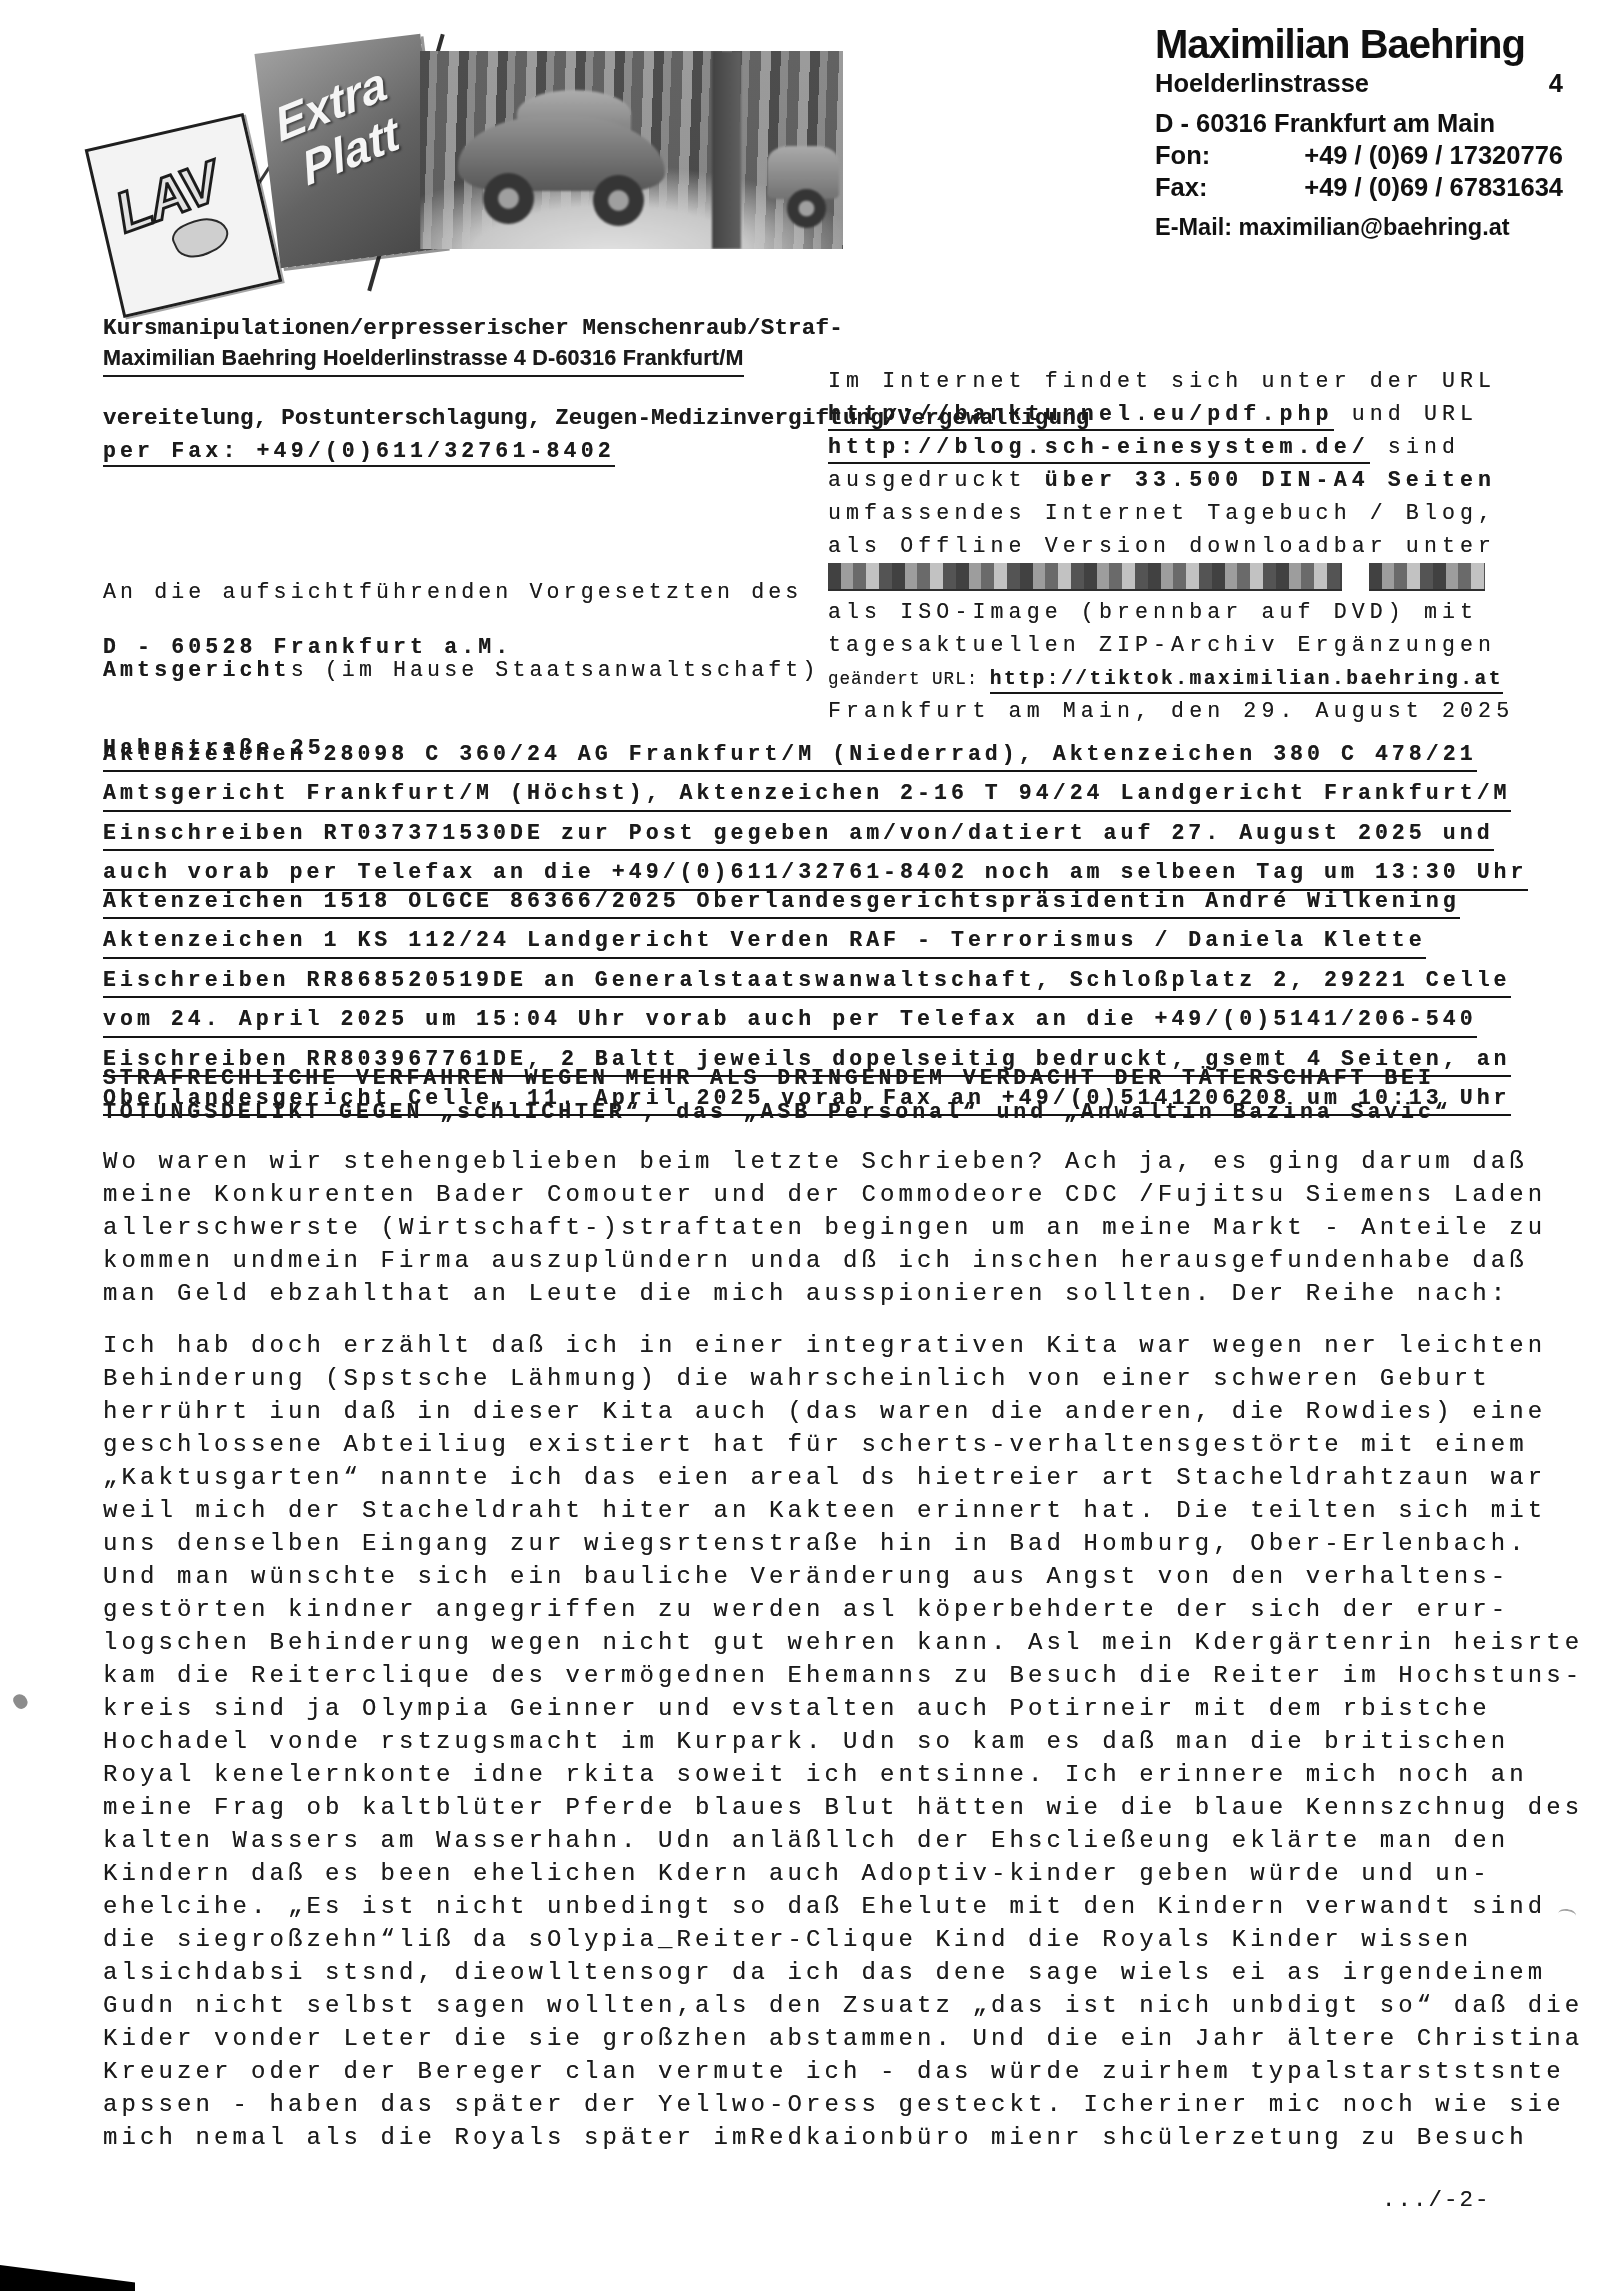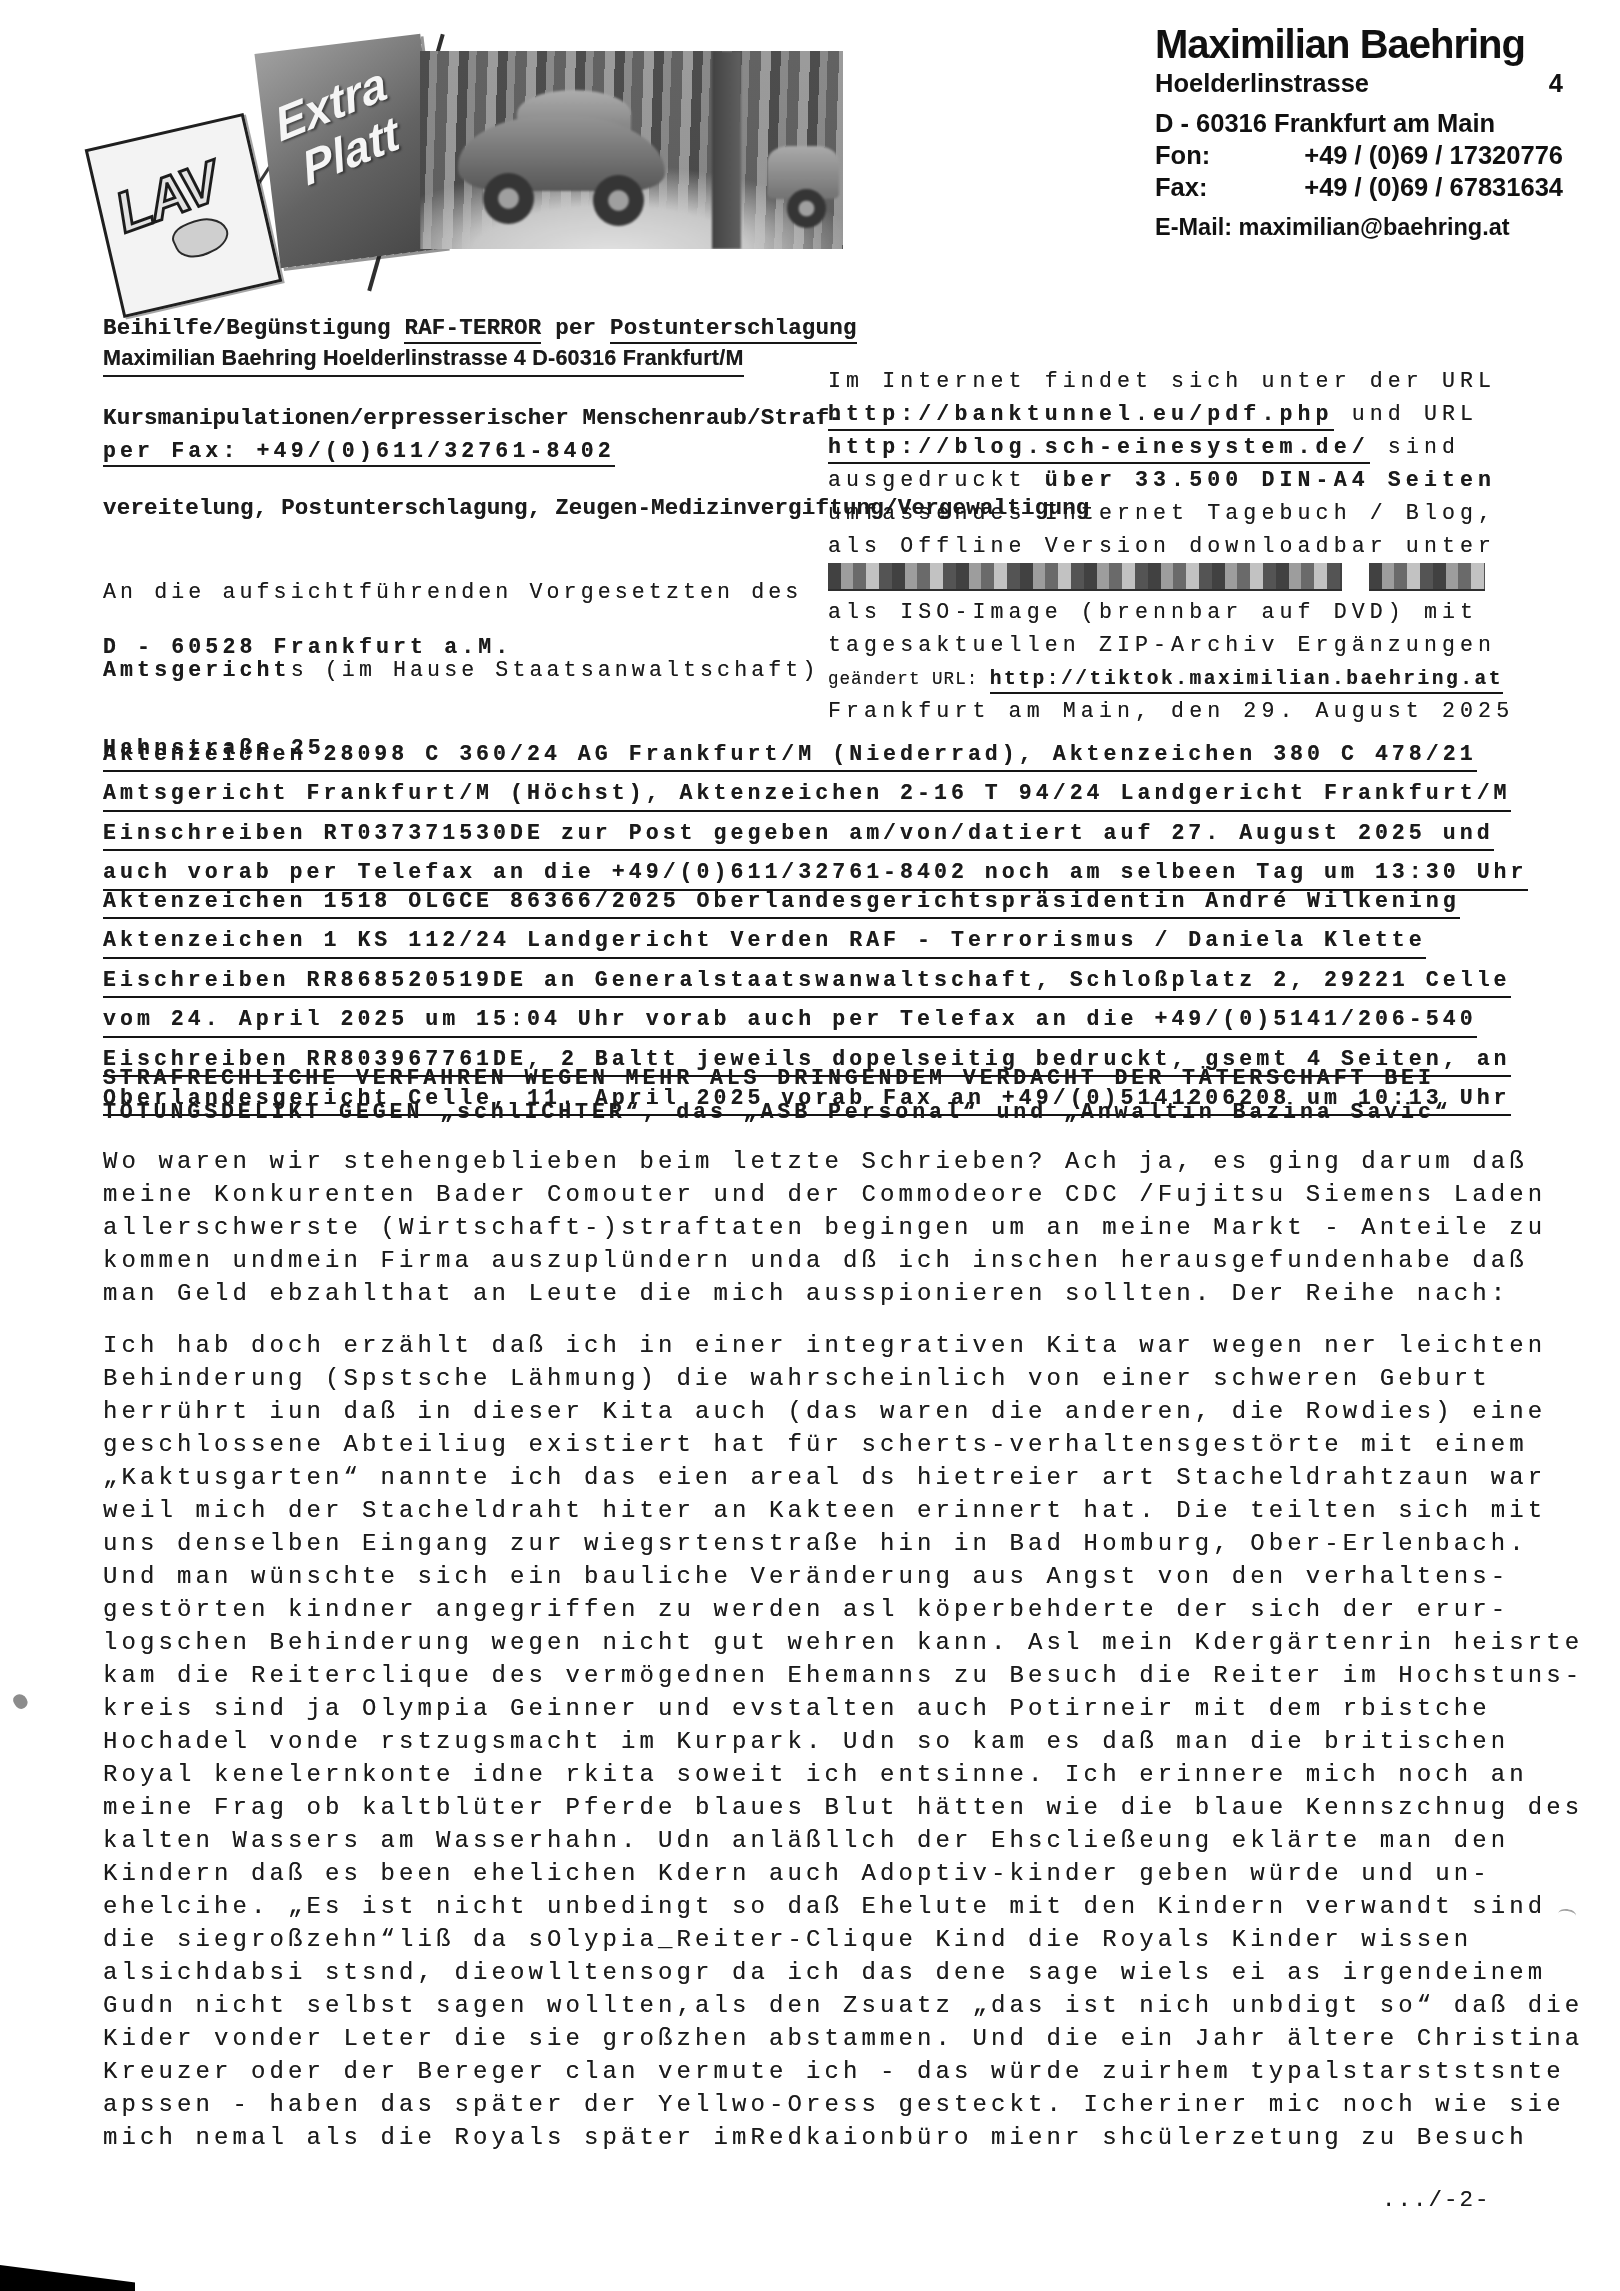--- a/index.html
+++ b/index.html
@@ -143,21 +143,20 @@
     <span>+49 / (0)69 / 17320776</span>
   </div>
   <div class="lh-row">
     <span>Fax:</span>
     <span>+49 / (0)69 / 67831634</span>
   </div>
   <div class="lh-line email">E-Mail: maximilian@baehring.at</div>
 </div>
 
 <div class="abs subject ink" style="top:253px;left:103px;">
-  <div><span>Beihilfe/Begünstigung </span><span class="u">RAF-TERROR</span><span> per </span><span class="u">Postunterschlagung</span></div>
   <div>Kursmanipulationen/erpresserischer Menschenraub/Straf-</div>
   <div>vereitelung, Postunterschlagung, Zeugen-Medizinvergiftung/Vergewaltigung</div>
 </div>
 
 <div class="abs sender-sans ink" style="top:345px;left:103px;">Maximilian Baehring Hoelderlinstrasse 4 D-60316 Frankfurt/M</div>
 
 <div class="abs tw fax-line ink" style="top:439px;left:103px;">per Fax: +49/(0)611/32761-8402</div>
 
 <div class="abs tw ink" style="top:529px;left:103px;">
   <div class="tw-line" style="line-height:30px;">An die aufsichtführenden Vorgesetzten des</div>

